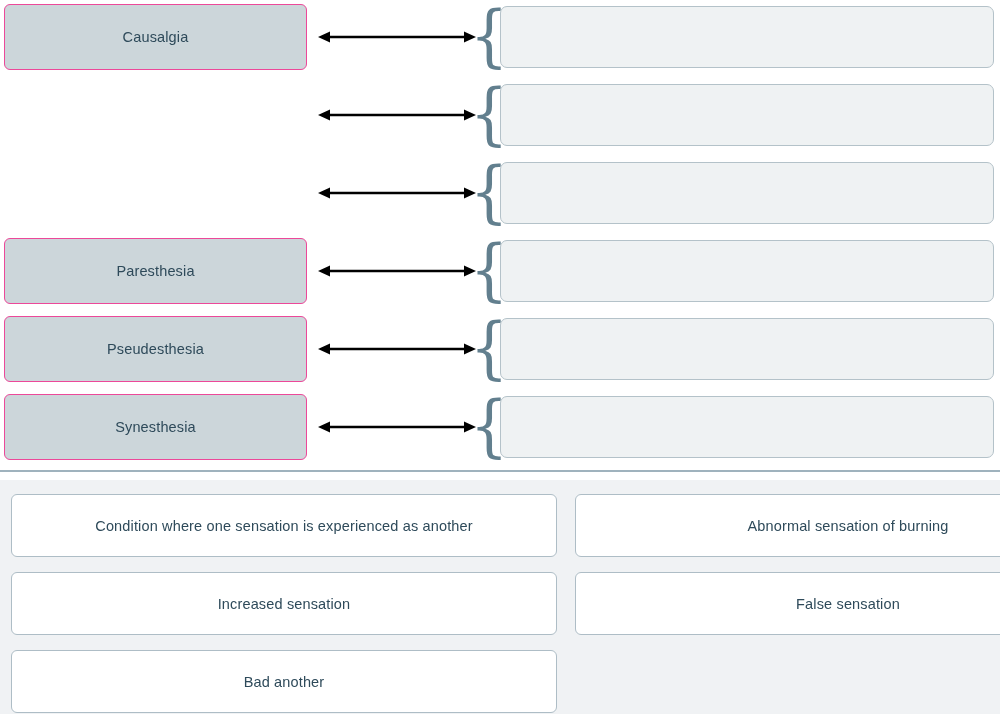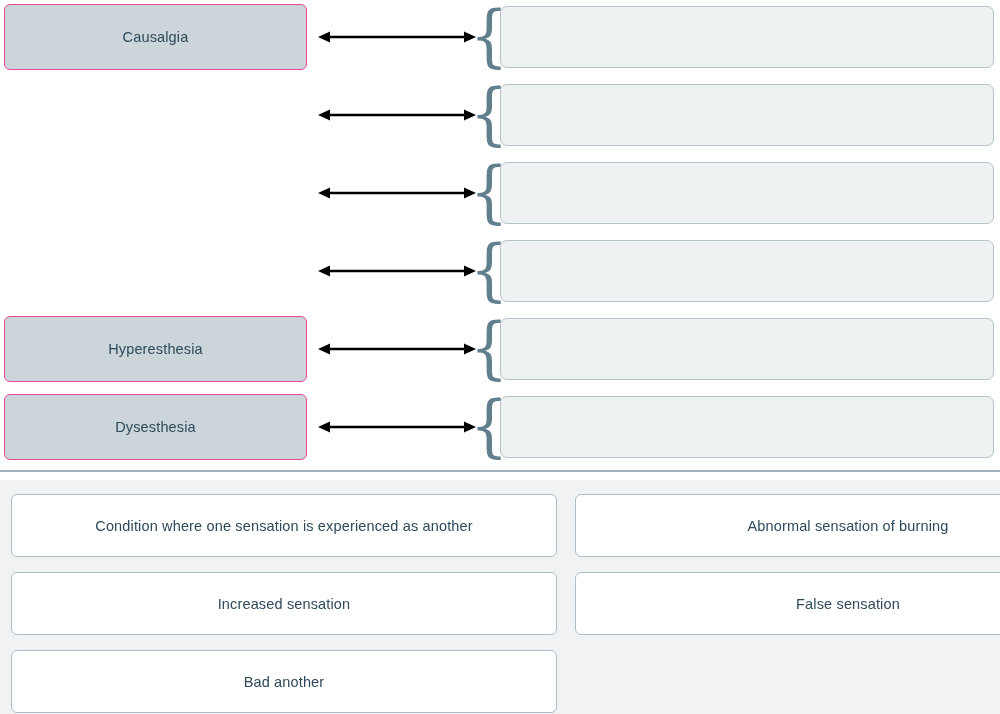--- a/index.html
+++ b/index.html
@@ -222,57 +222,60 @@
       </div>
       <div class="brace">
         <span>{</span>
       </div>
       <div class="drop-zone">
         <span class="drop-zone-label"></span>
       </div>
     </div>
 
     <div class="match-row">
-      <div class="connector">
-        <svg width="162" height="16" viewBox="0 0 162 16" aria-hidden="true">
-          <line x1="12" y1="8" x2="150" y2="8" stroke="#000000" stroke-width="2.4"></line>
-          <polygon points="2,8 14,2.6 14,13.4" fill="#000000"></polygon>
-          <polygon points="160,8 148,2.6 148,13.4" fill="#000000"></polygon>
-        </svg>
-      </div>
-      <div class="brace">
-        <span>{</span>
-      </div>
-      <div class="drop-zone">
-        <span class="drop-zone-label"></span>
-      </div>
-    </div>
-
-    <div class="match-row">
       <div class="term-card">
-        <span class="term-card-label">Hyperesthesia</span>
+        <span class="term-card-label">Paresthesia</span>
       </div>
       <div class="connector">
         <svg width="162" height="16" viewBox="0 0 162 16" aria-hidden="true">
           <line x1="12" y1="8" x2="150" y2="8" stroke="#000000" stroke-width="2.4"></line>
           <polygon points="2,8 14,2.6 14,13.4" fill="#000000"></polygon>
           <polygon points="160,8 148,2.6 148,13.4" fill="#000000"></polygon>
         </svg>
       </div>
       <div class="brace">
         <span>{</span>
       </div>
       <div class="drop-zone">
         <span class="drop-zone-label"></span>
       </div>
     </div>
 
     <div class="match-row">
       <div class="term-card">
-        <span class="term-card-label">Dysesthesia</span>
+        <span class="term-card-label">Pseudesthesia</span>
+      </div>
+      <div class="connector">
+        <svg width="162" height="16" viewBox="0 0 162 16" aria-hidden="true">
+          <line x1="12" y1="8" x2="150" y2="8" stroke="#000000" stroke-width="2.4"></line>
+          <polygon points="2,8 14,2.6 14,13.4" fill="#000000"></polygon>
+          <polygon points="160,8 148,2.6 148,13.4" fill="#000000"></polygon>
+        </svg>
+      </div>
+      <div class="brace">
+        <span>{</span>
+      </div>
+      <div class="drop-zone">
+        <span class="drop-zone-label"></span>
+      </div>
+    </div>
+
+    <div class="match-row">
+      <div class="term-card">
+        <span class="term-card-label">Synesthesia</span>
       </div>
       <div class="connector">
         <svg width="162" height="16" viewBox="0 0 162 16" aria-hidden="true">
           <line x1="12" y1="8" x2="150" y2="8" stroke="#000000" stroke-width="2.4"></line>
           <polygon points="2,8 14,2.6 14,13.4" fill="#000000"></polygon>
           <polygon points="160,8 148,2.6 148,13.4" fill="#000000"></polygon>
         </svg>
       </div>
       <div class="brace">
         <span>{</span>

